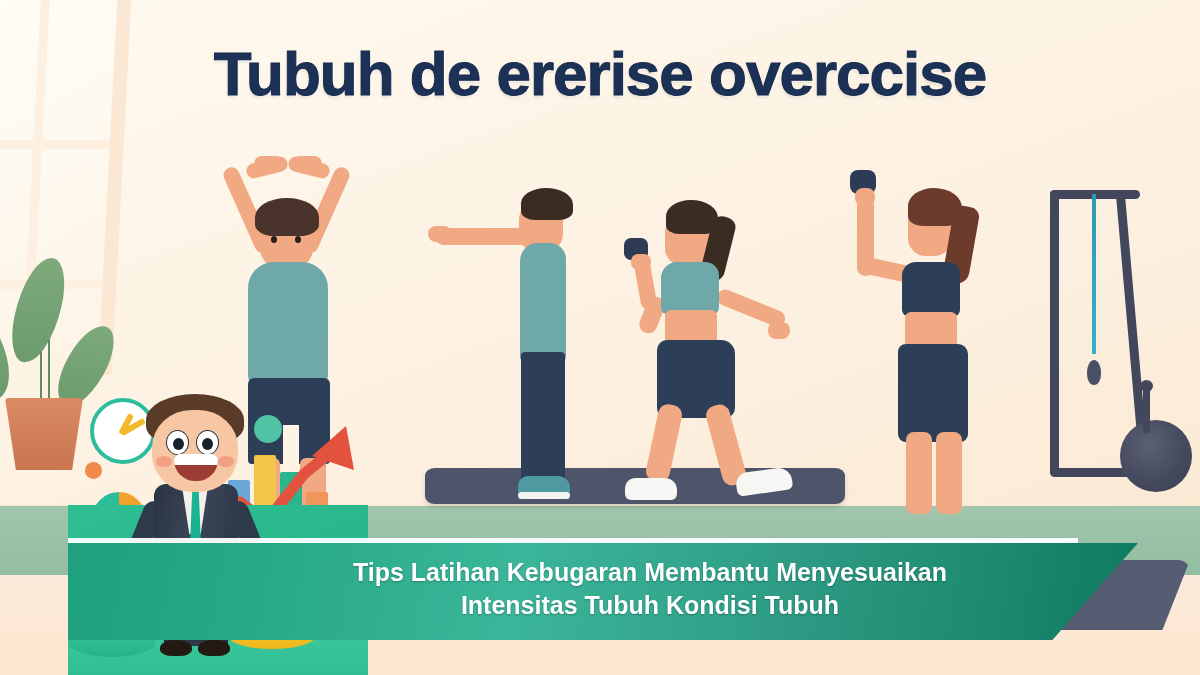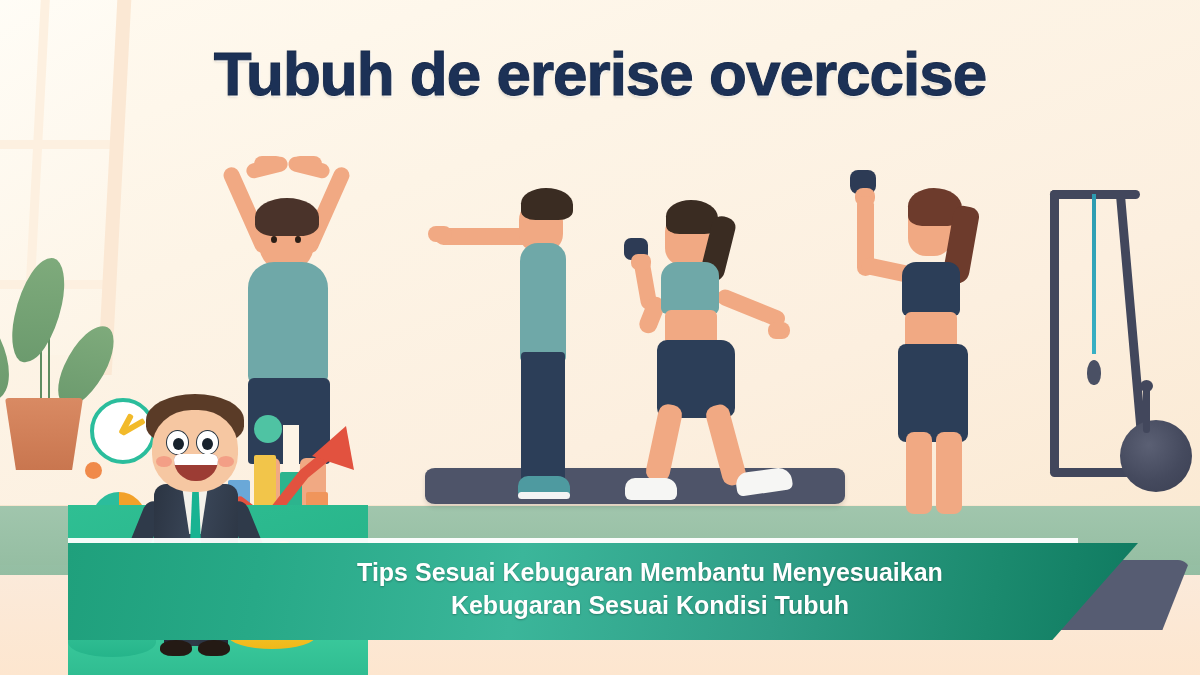--- a/index.html
+++ b/index.html
@@ -297,17 +297,17 @@
     <div class="m-mouth">
       <div class="m-teeth"></div>
     </div>
   </div>
 
   <div class="headline">Tubuh de ererise overccise</div>
 
   <div class="banner-cap"></div>
   <div class="banner"></div>
   <div class="banner-text">
-    <div>Tips Sesuai Kebugaran Membantu Menyesuaikan</div>
-    <div>Kebugaran Sesuai Kondisi Tubuh</div>
+    <div>Tips Latihan Kebugaran Membantu Menyesuaikan</div>
+    <div>Intensitas Tubuh Kondisi Tubuh</div>
   </div>
 
 </div>
 
 </body></html>

